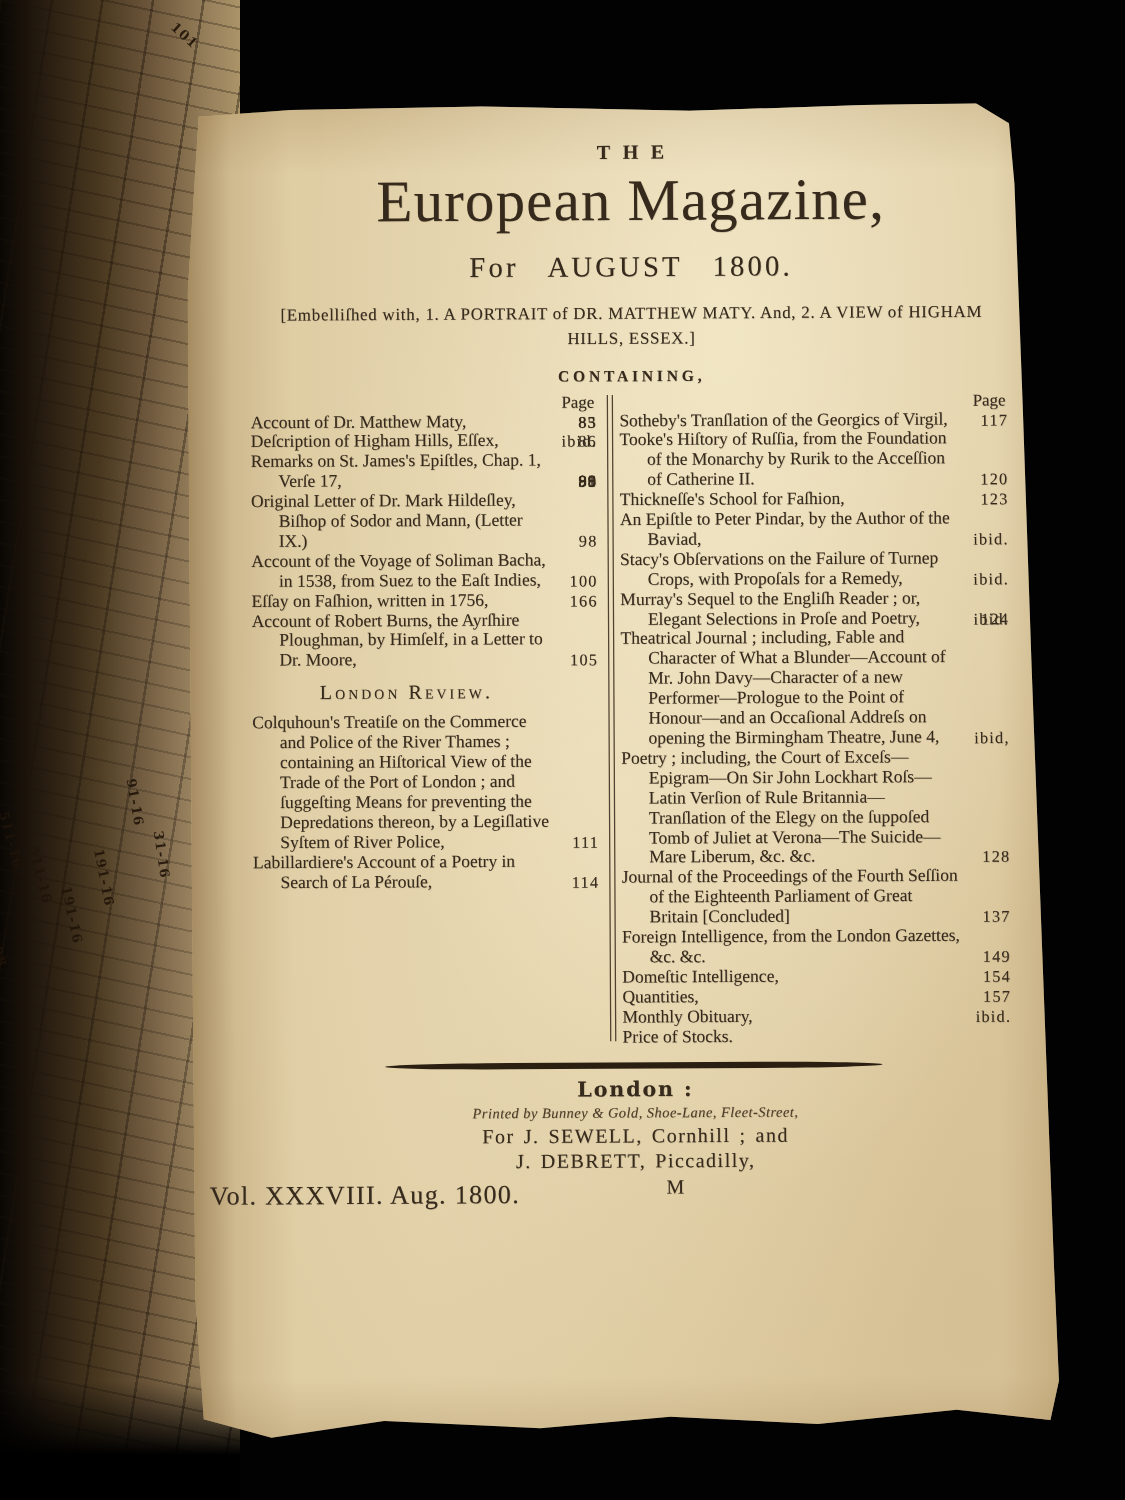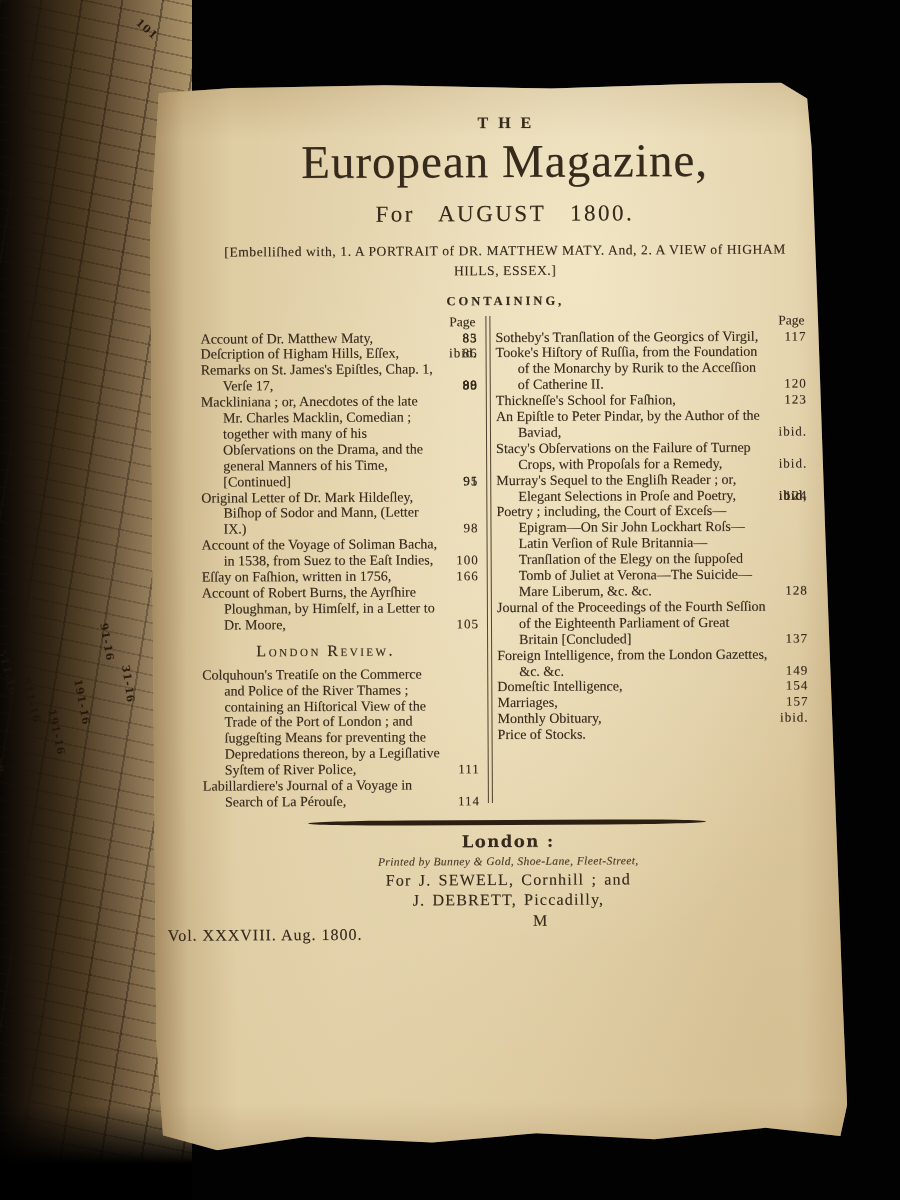--- a/index.html
+++ b/index.html
@@ -103,21 +103,21 @@
   .swelled-rule {
     width:398px; height:5px; margin:11px auto 7px; margin-left:105px;
     background:#2b1f12; border-radius:50%/100%;
   }
   .imprint { text-align:center; position:relative; }
   .imprint-city { font-family:"DejaVu Serif",serif; font-size:16.5px; font-weight:bold; letter-spacing:1.5px; }
   .imprint-printer { font-style:italic; font-size:11.5px; margin-top:4px; color:#4e3d28; letter-spacing:0.4px; }
   .imprint-pub1 { font-size:16px; margin-top:4px; letter-spacing:1.2px; word-spacing:2px; }
   .imprint-pub2 { font-size:16px; margin-top:2px; letter-spacing:1.2px; word-spacing:2px; }
   .imprint-bottom { position:relative; height:26px; margin-top:3px; }
-  .volume-line { position:absolute; left:-36px; top:13px; font-size:16px; letter-spacing:1px; }
+  .volume-line { position:absolute; left:-36px; top:1px; font-size:21px; letter-spacing:1px; }
   .signature-mark { position:absolute; left:54%; top:0; font-size:16px; }
 </style>
 </head>
 <body>
 
 <div class="fore-edge">
 
     <span class="fe-num">511-16</span>
 
     <span class="fe-num">511-16</span>
@@ -176,21 +176,20 @@
 
           <div class="entry">
             <span class="pg">89</span>
           </div>
 
           <div class="entry">
             <span class="pg">90</span>
           </div>
 
           <div class="entry">
-            <span class="etext">Mackliniana ; or, Anecdotes of the late Mr. Charles Macklin, Comedian ; together with many of his Obſervations on the Drama, and the general Manners of his Time, [Continued]</span>
             <span class="pg">91</span>
           </div>
 
           <div class="entry">
             <span class="pg">95</span>
           </div>
 
           <div class="entry">
             <span class="etext">Original Letter of Dr. Mark Hildeſley, Biſhop of Sodor and Mann, (Letter IX.)</span>
             <span class="pg">98</span>
@@ -213,21 +212,21 @@
         </div>
       <div class="review-heading">London Review.</div>
       <div>
 
           <div class="entry">
             <span class="etext">Colquhoun's Treatiſe on the Commerce and Police of the River Thames ; containing an Hiſtorical View of the Trade of the Port of London ; and ſuggeſting Means for preventing the Depredations thereon, by a Legiſlative Syſtem of River Police,</span>
             <span class="pg">111</span>
           </div>
 
           <div class="entry">
-            <span class="etext">Labillardiere's Journal of a Voyage in Search of La Pérouſe,</span>
+            <span class="etext">Labillardiere's Account of a Poetry in Search of La Pérouſe,</span>
             <span class="pg">114</span>
           </div>
         </div>
     </div>
 
     <div class="col-divider"></div>
 
     <div class="toc-col right">
       <div class="page-label">Page</div>
       <div>
@@ -260,20 +259,21 @@
           <div class="entry">
             <span class="etext">Murray's Sequel to the Engliſh Reader ; or, Elegant Selections in Proſe and Poetry,</span>
             <span class="pg">124</span>
           </div>
 
           <div class="entry">
             <span class="pg">ibid.</span>
           </div>
 
           <div class="entry">
+            <span class="etext">Theatrical Journal ; including, Fable and Character of What a Blunder—Account of Mr. John Davy—Character of a new Performer—Prologue to the Point of Honour—and an Occaſional Addreſs on opening the Birmingham Theatre, June 4,</span>
             <span class="pg">ibid,</span>
           </div>
 
           <div class="entry">
             <span class="etext">Poetry ; including, the Court of Exceſs—Epigram—On Sir John Lockhart Roſs—Latin Verſion of Rule Britannia—Tranſlation of the Elegy on the ſuppoſed Tomb of Juliet at Verona—The Suicide—Mare Liberum, &amp;c. &amp;c.</span>
             <span class="pg">128</span>
           </div>
 
           <div class="entry">
             <span class="etext">Journal of the Proceedings of the Fourth Seſſion of the Eighteenth Parliament of Great Britain [Concluded]</span>
@@ -284,21 +284,21 @@
             <span class="etext">Foreign Intelligence, from the London Gazettes, &amp;c. &amp;c.</span>
             <span class="pg">149</span>
           </div>
 
           <div class="entry">
             <span class="etext">Domeſtic Intelligence,</span>
             <span class="pg">154</span>
           </div>
 
           <div class="entry">
-            <span class="etext">Marriages,</span>
+            <span class="etext">Quantities,</span>
             <span class="pg">157</span>
           </div>
 
           <div class="entry">
             <span class="etext">Monthly Obituary,</span>
             <span class="pg">ibid.</span>
           </div>
 
           <div class="entry">
             <span class="etext">Price of Stocks.</span>

